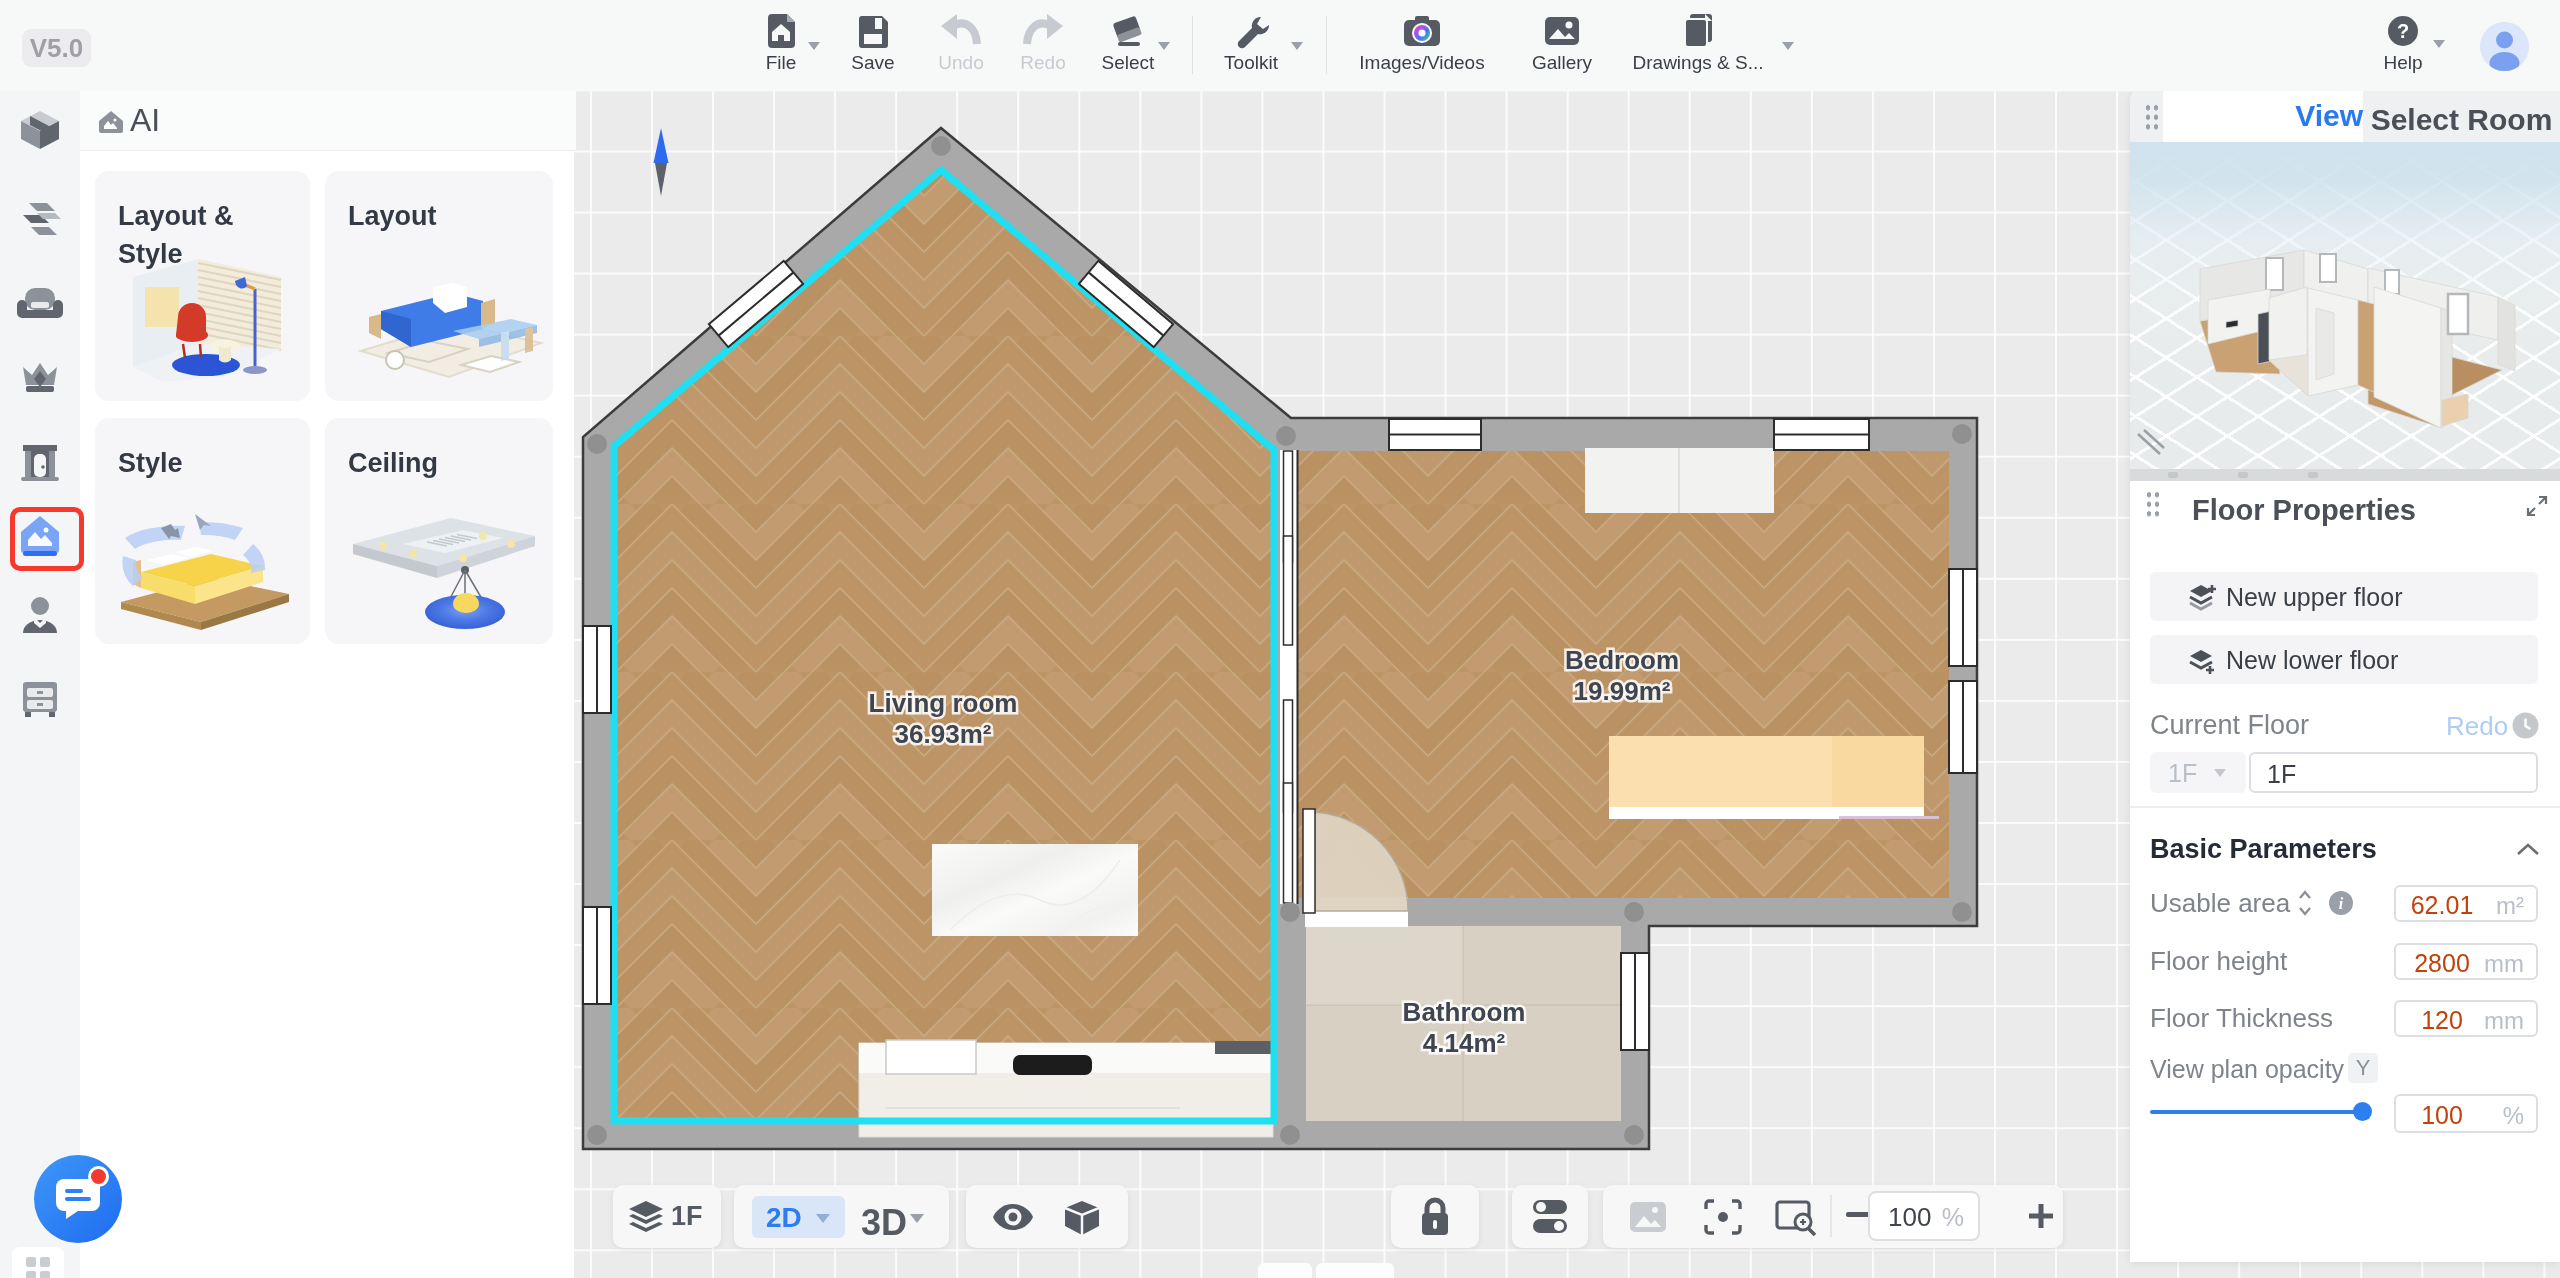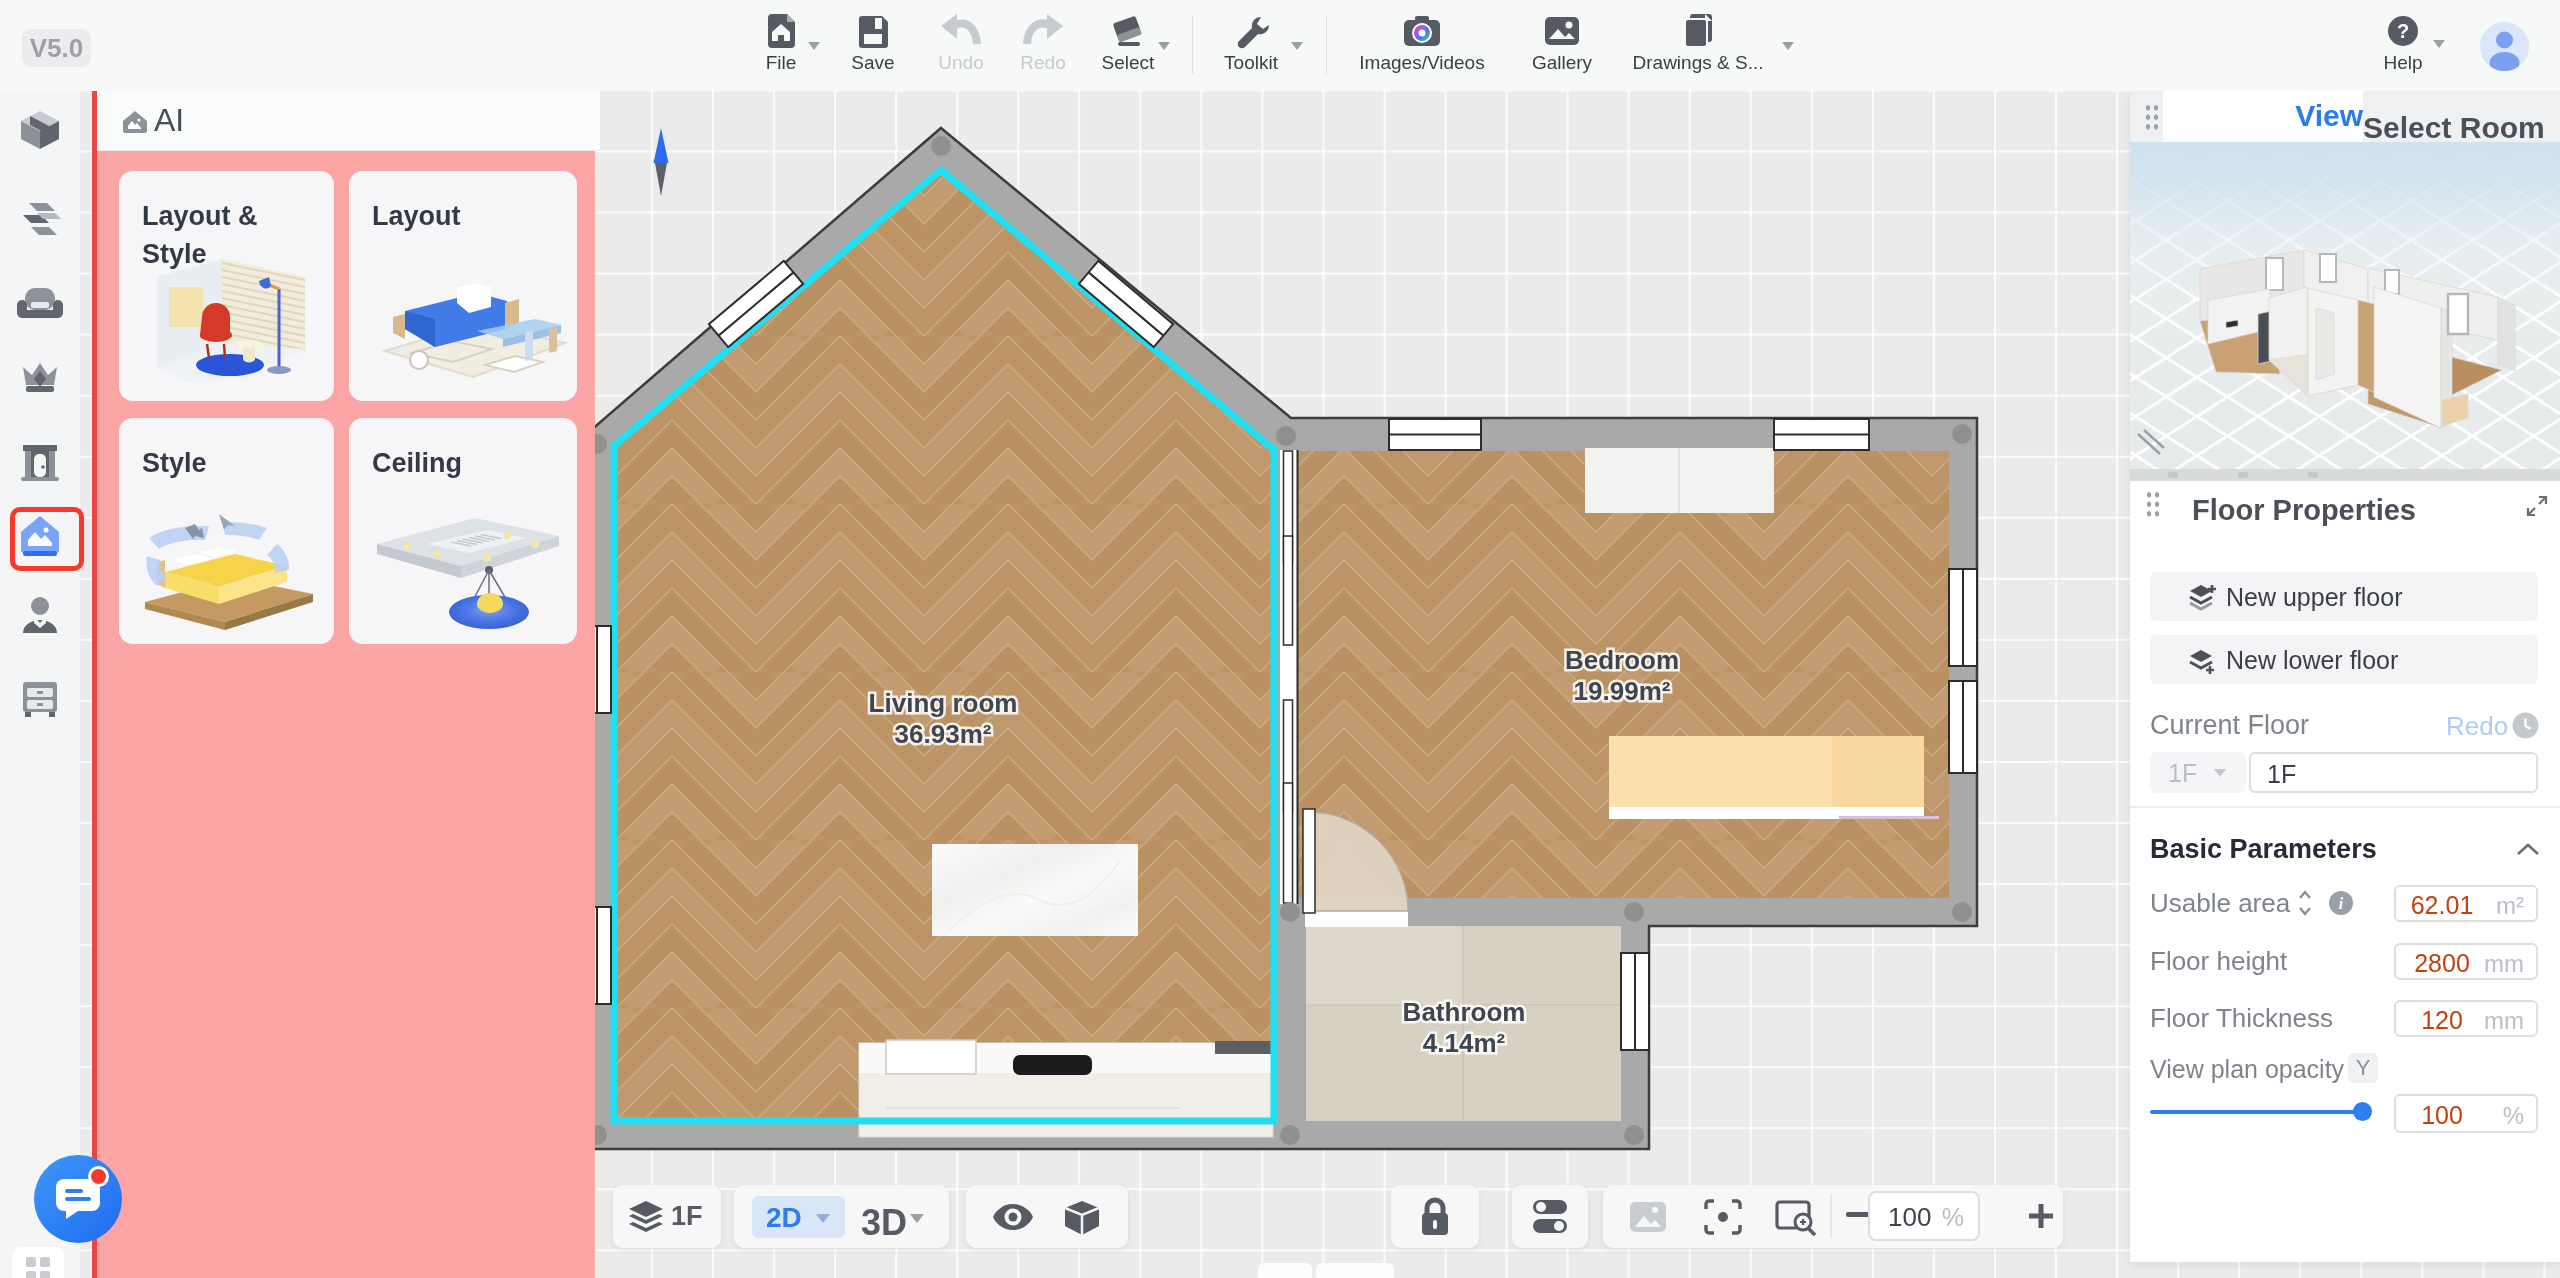--- a/index.html
+++ b/index.html
@@ -15,30 +15,30 @@
 .tbitem .lbl{position:absolute;left:50%;transform:translateX(-50%);top:52px;white-space:nowrap}
 .tbitem svg{position:absolute;left:50%;transform:translateX(-50%);top:11px}
 .caret{position:absolute;width:0;height:0;border-left:7px solid transparent;border-right:7px solid transparent;border-top:9px solid #9aa0a8;z-index:41}
 .vsep{position:absolute;top:16px;width:1px;height:58px;background:#e0e1e3;z-index:41}
 #v50{position:absolute;left:22px;top:29px;width:69px;height:38px;background:#ececee;border-radius:9px;color:#9fa0a6;font-weight:bold;font-size:26px;text-align:center;line-height:38px;z-index:41}
 
 #sidebar{position:absolute;left:0;top:91px;width:80px;height:1187px;background:#f4f5f7;z-index:30}
 .sbicon{position:absolute;left:50%;transform:translateX(-50%)}
 #redbox{position:absolute;left:10px;top:507px;width:74px;height:64px;border:5px solid #f5392c;border-radius:10px;z-index:32}
 
-#aipanel{position:absolute;left:92px;top:91px;width:503px;height:1187px;background:#fca5a5;z-index:29;border-left:5px solid #ef4444}
+#aipanel{position:absolute;left:71px;top:91px;width:503px;height:1187px;background:#ffffff;z-index:29;border-left:2px solid #ef4444}
 #aihead{position:absolute;left:0;top:0;width:503px;height:60px;background:#fafbfb;border-bottom:1px solid #ececee}
 #aihead .t{position:absolute;left:57px;top:11px;font-size:32px;color:#4a4f57}
 .card{position:absolute;background:#f6f6f8;border-radius:14px}
 .cardt{position:absolute;left:23px;top:26px;font-size:27px;font-weight:bold;color:#333a46;line-height:38px}
 
 #rpanel{position:absolute;left:2130px;top:90px;width:430px;height:1172px;background:#fff;z-index:35;border-radius:10px 0 0 0;box-shadow:0 2px 10px rgba(0,0,0,.08)}
 #rtabs{position:absolute;left:0;top:0;width:430px;height:52px;background:#eef0f1;border-radius:10px 0 0 0}
 #tabview{position:absolute;left:33px;top:0;width:200px;height:52px;background:#fff;color:#2979ef;font-weight:bold;font-size:30px;text-align:right;line-height:52px}
-#tabsel{position:absolute;left:233px;top:12px;width:197px;height:52px;color:#4a4f58;font-weight:bold;font-size:30px;text-align:left;line-height:52px}
+#tabsel{position:absolute;left:233px;top:4px;width:197px;height:52px;color:#4a4f58;font-weight:bold;font-size:30px;text-align:center;line-height:52px}
 #preview3d{position:absolute;left:0;top:52px;width:430px;height:327px;overflow:hidden;background:linear-gradient(#cfe2ee 0%,#dfebf1 14%,#eef3f5 32%,#f8fafa 55%,#fcfdfd 100%)}
 #pgrid{position:absolute;left:-160px;top:0px;width:760px;height:327px;
 background-color:#e8ebeb;
 background-image:repeating-linear-gradient(32.6deg,rgba(255,255,255,.92) 0 3px,transparent 3px 33px),repeating-linear-gradient(-32.6deg,rgba(255,255,255,.92) 0 3px,transparent 3px 33px)}
 #pfade{position:absolute;left:0;top:0;width:430px;height:327px;background:linear-gradient(#cfe2ee 0%,rgba(207,226,238,0.85) 12%,rgba(228,239,245,0.55) 30%,rgba(245,249,250,0.15) 52%,rgba(250,252,252,0) 70%)}
 #divstrip{position:absolute;left:0;top:379px;width:430px;height:12px;background:#d9dadc}
 #fphead{position:absolute;left:62px;top:404px;font-size:29px;font-weight:bold;color:#4a4f58}
 .dots{position:absolute;width:16px;height:28px;background-image:radial-gradient(circle 2.5px,#9aa0a8 2.4px,transparent 2.5px);background-size:8px 9.5px}
 .rbtn{position:absolute;left:20px;width:388px;height:49px;background:#f4f4f6;border-radius:6px;font-size:25px;color:#3a3f47}
 .rbtn span{position:absolute;left:76px;top:11px}

